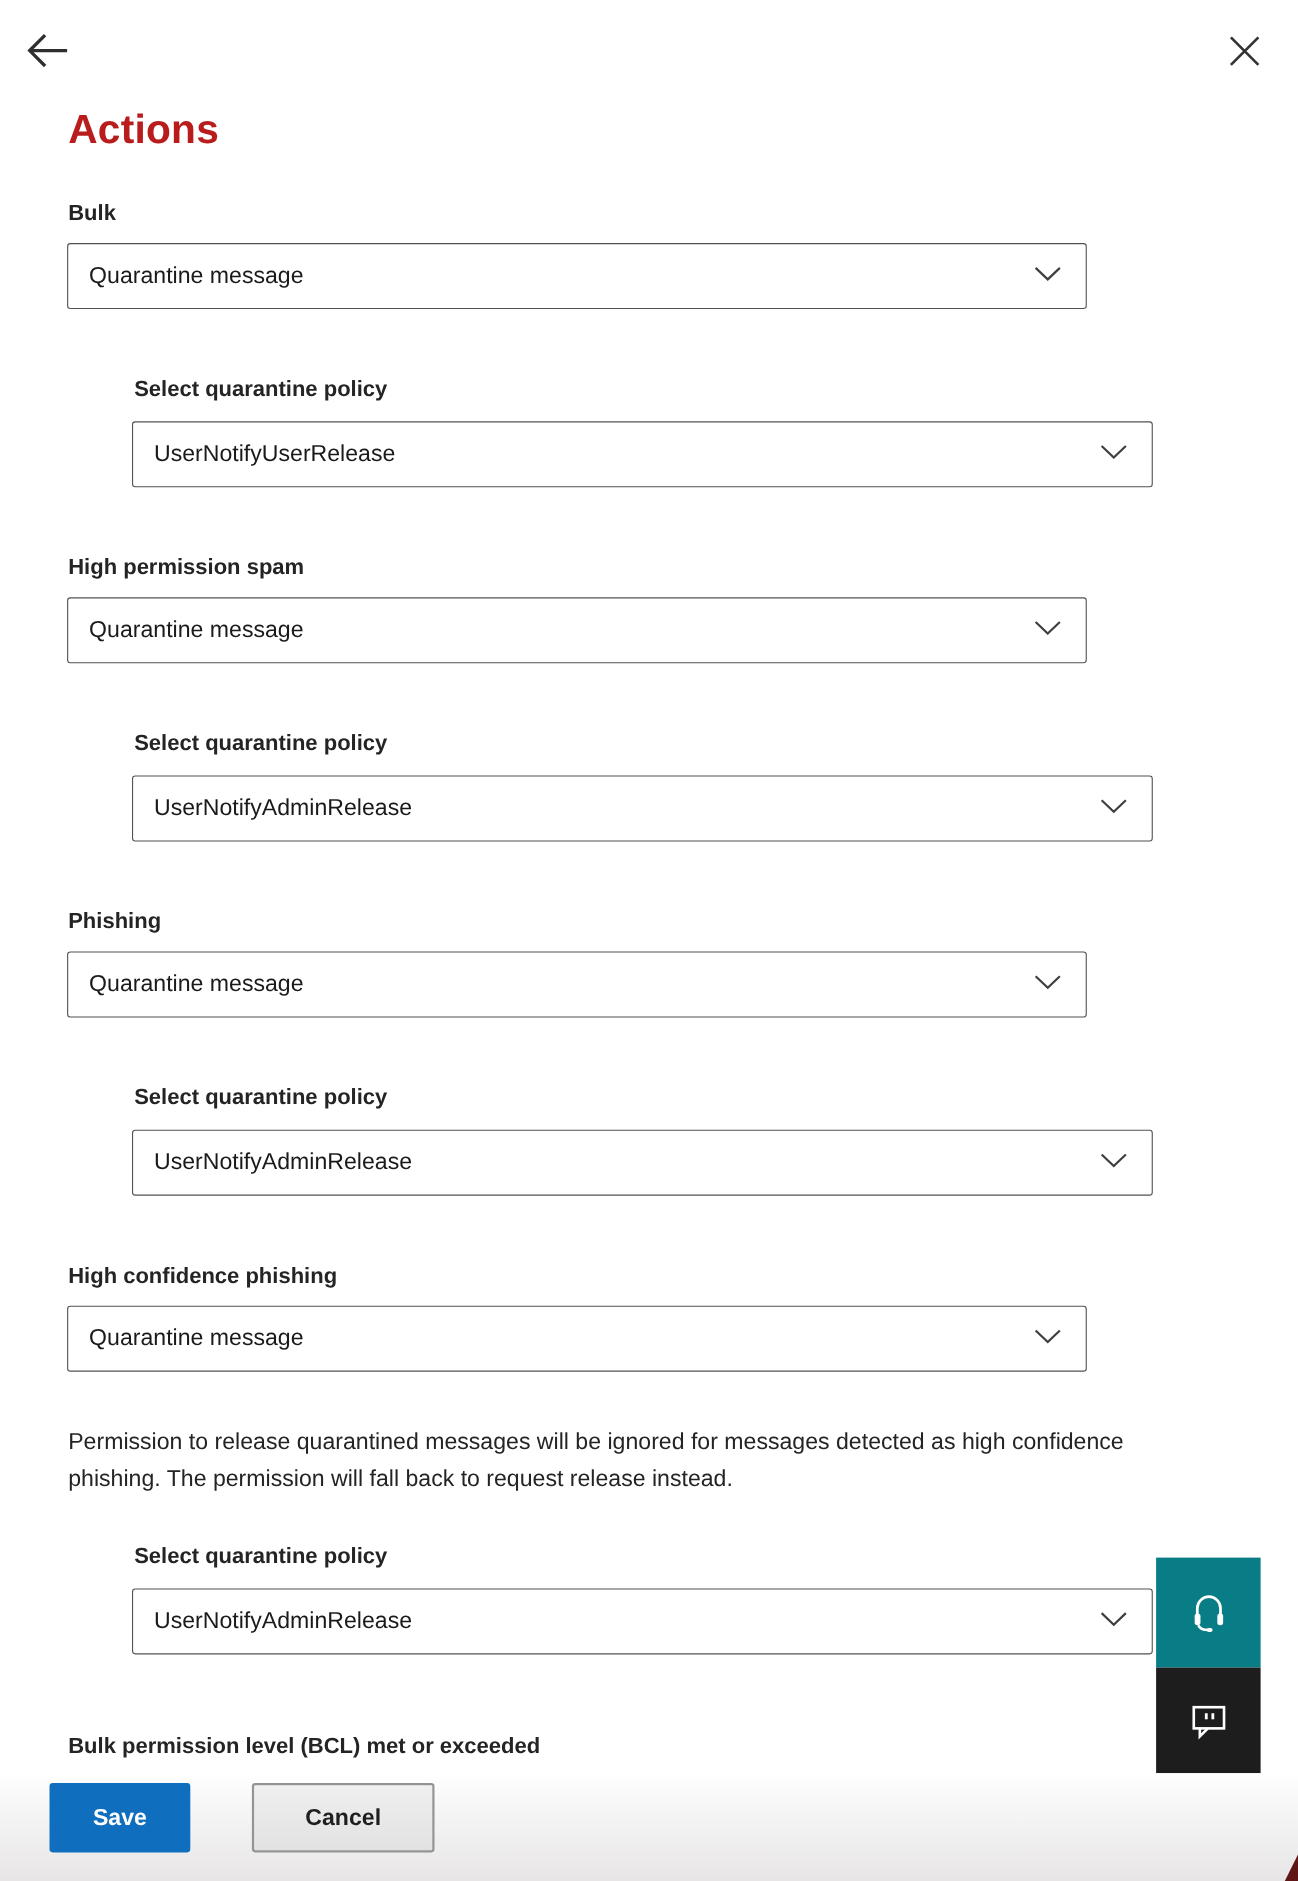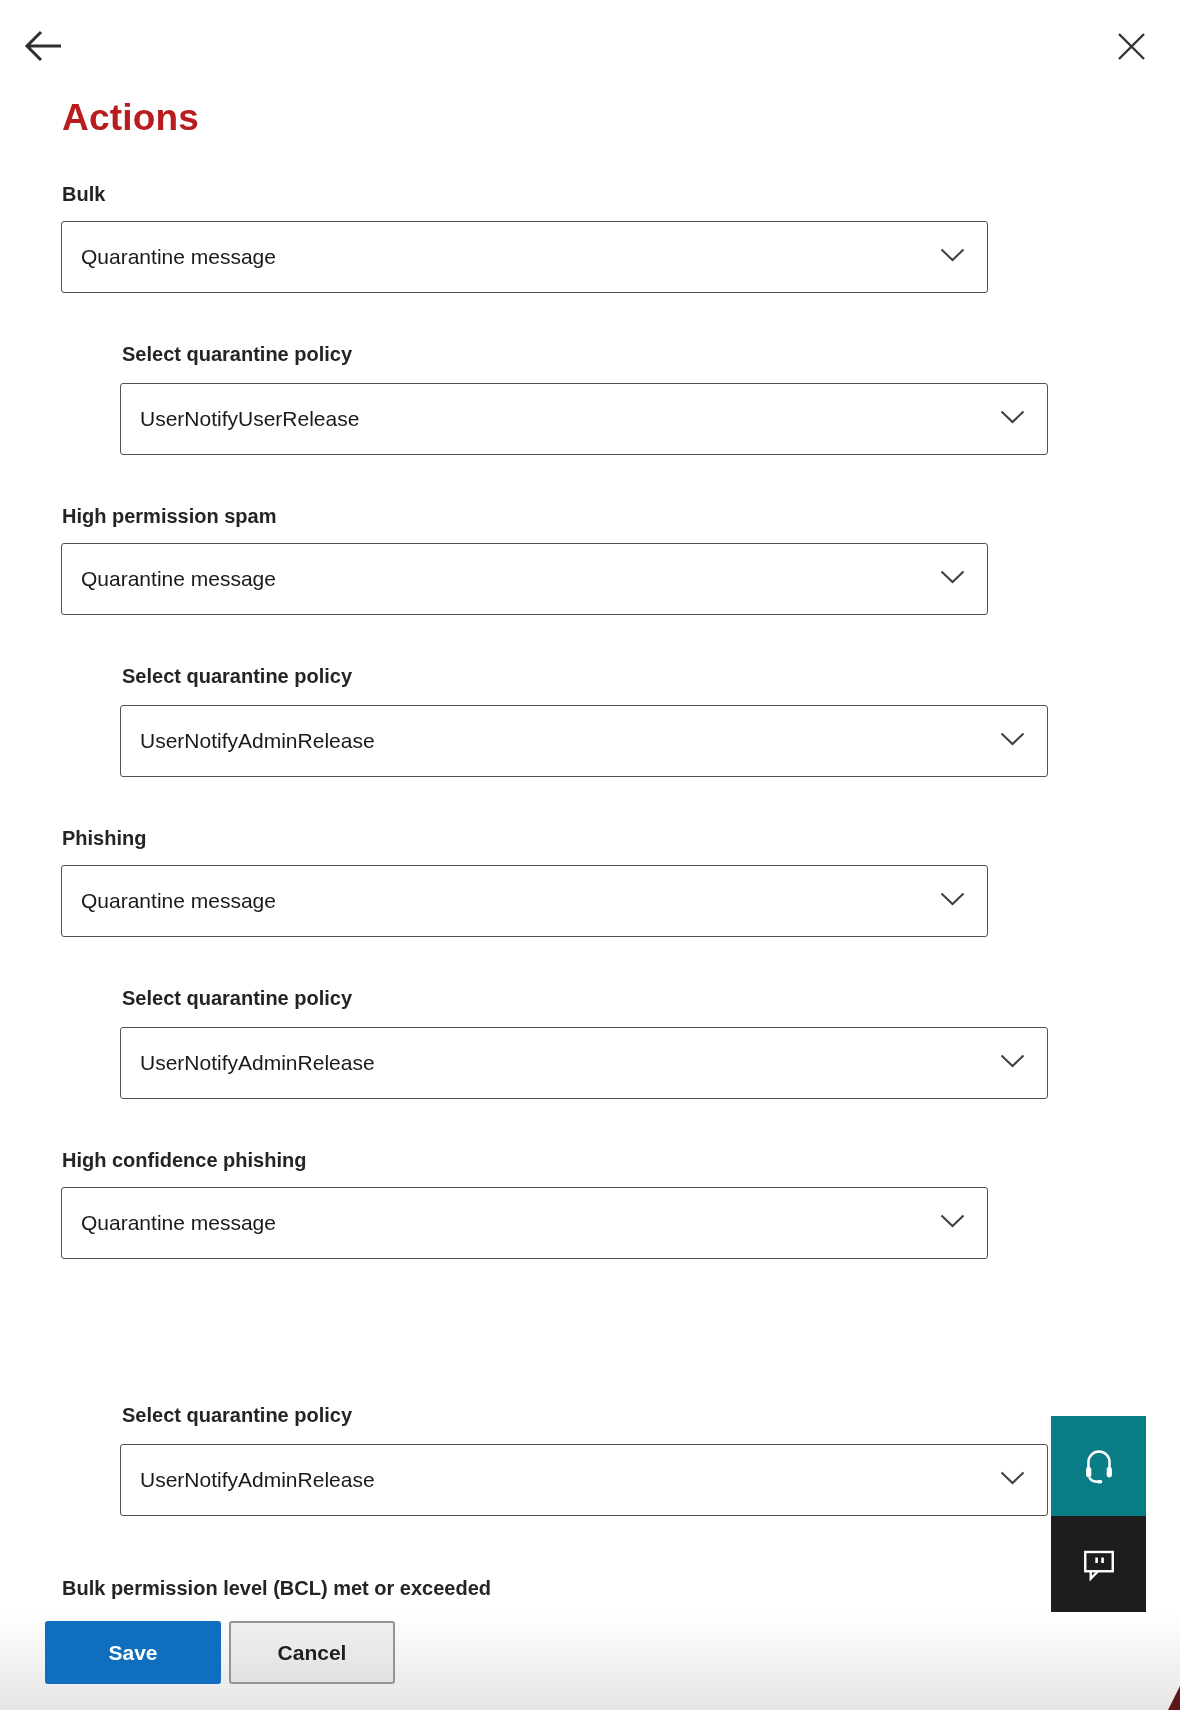--- a/index.html
+++ b/index.html
@@ -11,21 +11,21 @@
   }
   .icon-btn { position:absolute; background:none; border:none; cursor:pointer; padding:0; line-height:0; }
   .title {
     position:absolute; left:62px; top:97px;
     font-size:37px; font-weight:700; color:#b91c1c; letter-spacing:0.2px;
   }
   .field-label {
     position:absolute; font-size:20px; font-weight:600; color:#242424; white-space:nowrap;
   }
   .dd {
-    position:absolute; height:72px; background:#ffffff;
+    position:absolute; height:60px; background:#ffffff;
     border:1.5px solid #515151; border-radius:3px;
     display:flex; align-items:center; justify-content:space-between;
     padding:0 22px 0 19px; cursor:pointer;
   }
   .dd.main { left:61px;  width:927px; }
   .dd.sub  { left:120px; width:928px;gap:15px; }
   .dd-text { font-size:21px; color:#1b1a19; white-space:nowrap; }
   .chev { flex:0 0 auto; margin-left:12px; }
   .note {
     position:absolute; left:62px; top:1294px; width:1005px;
@@ -34,21 +34,21 @@
   .clipped-label {
     position:absolute; left:62px; top:1577px; height:23px; overflow:hidden;
     font-size:20px; font-weight:600; color:#242424; white-space:nowrap;
   }
   .btn {
     position:absolute; top:1621px; height:63px; border-radius:3px;
     font-family:"Liberation Sans", sans-serif;
     font-size:21px; font-weight:600; cursor:pointer;
   }
   .btn-save {
-    left:45px; width:176px; background:#106ebe; color:#ffffff; border:none;
+    left:45px; width:128px; background:#106ebe; color:#ffffff; border:none;
   }
   .btn-cancel {
     left:229px; width:166px; color:#1f1f1f;
     background:linear-gradient(to bottom,#efefef,#e2e2e2);
     border:2px solid #949494;
   }
   .float-btn {
     position:absolute; left:1051px; width:95px; border:none; cursor:pointer;
     display:flex; align-items:center; justify-content:center; padding:0;
   }
@@ -148,20 +148,21 @@
 
   <div class="field-label" style="left:62px; top:1149px;">High confidence phishing</div>
   <div class="dd main" style="top:1187px;">
     <span class="dd-text">Quarantine message</span>
     <span class="chev">
       <svg width="25" height="14" viewBox="0 0 25 14">
           <path d="M1.5 1.5 L12.5 12 L23.5 1.5" fill="none" stroke="#3f3f3f" stroke-width="2"></path>
         </svg>
     </span>
   </div>
+  <div class="note">Permission to release quarantined messages will be ignored for messages detected as high confidence phishing. The permission will fall back to request release instead.</div>
   <div class="field-label" style="left:122px; top:1404px;">Select quarantine policy</div>
   <div class="dd sub" style="top:1444px;">
     <span class="dd-text">UserNotifyAdminRelease</span>
     <span class="chev">
       <svg width="25" height="14" viewBox="0 0 25 14">
           <path d="M1.5 1.5 L12.5 12 L23.5 1.5" fill="none" stroke="#3f3f3f" stroke-width="2"></path>
         </svg>
     </span>
   </div>
 

